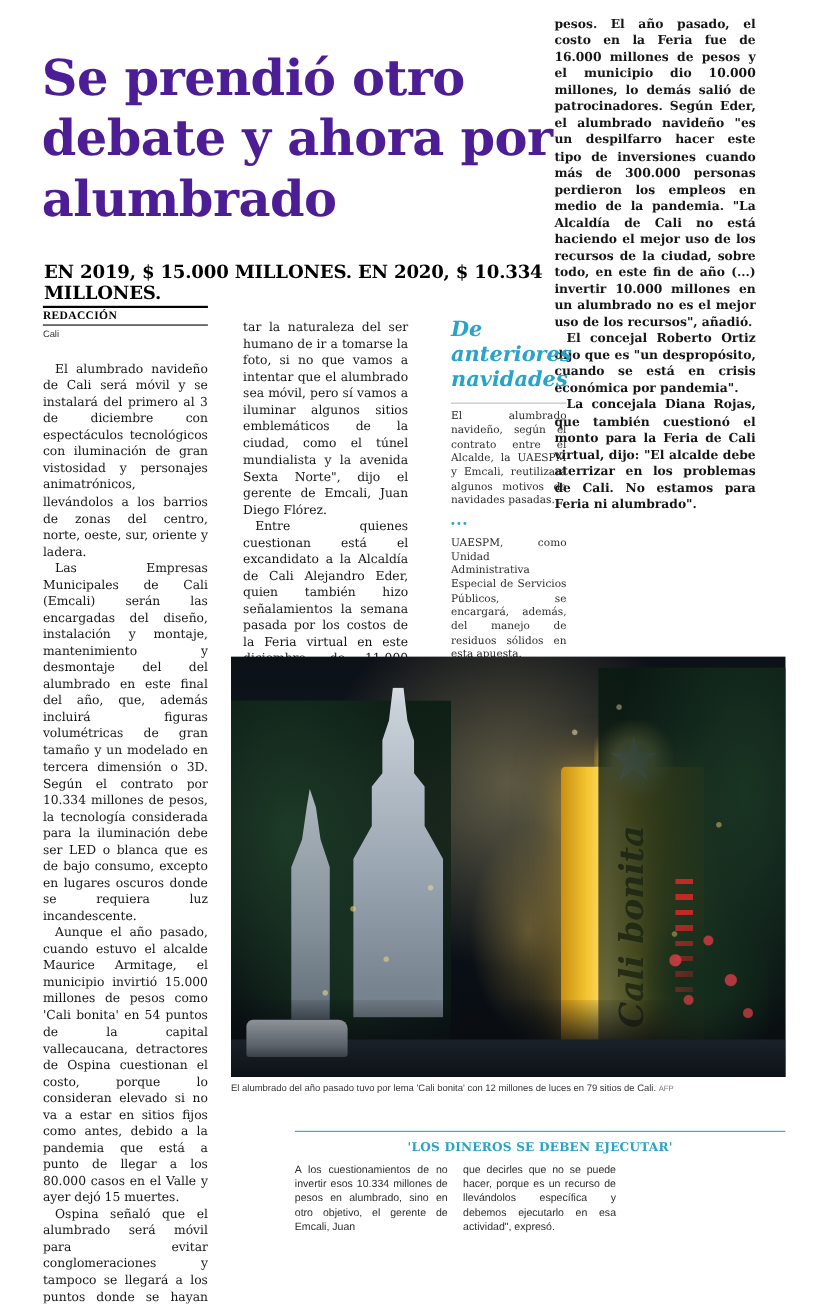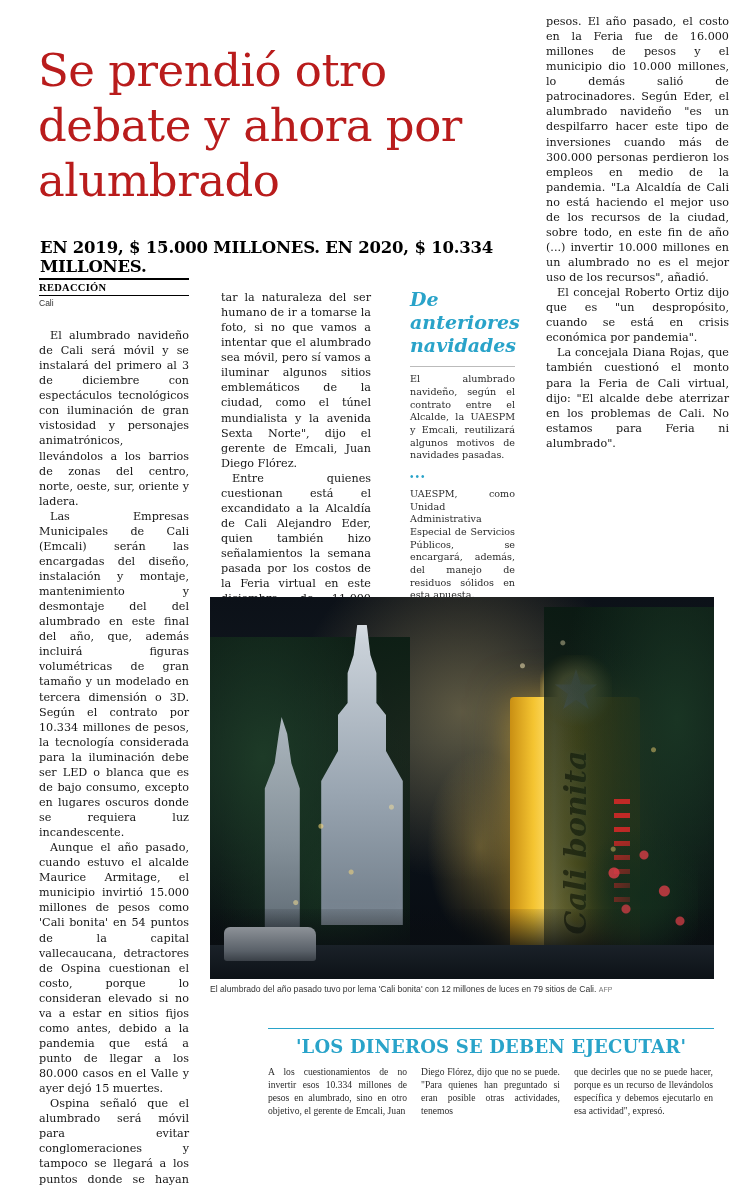--- a/index.html
+++ b/index.html
@@ -22,25 +22,25 @@
     height: 1185px;
   }
 
   
   .headline {
     position: absolute;
     left: 38px;
     top: 14px;
     width: 480px;
     font-family: "DejaVu Serif", serif;
-    font-weight: 400;
+    font-weight: 700;
     font-size: 45px;
     line-height: 1.22;
     letter-spacing: -0.5px;
-    color: #b91c1c;
+    color: #4c1d95;
   }
   .subhead {
     position: absolute;
     left: 40px;
     top: 238px;
     width: 520px;
     font-family: "DejaVu Serif", serif;
     font-weight: 600;
     font-size: 16.5px;
     letter-spacing: -0.2px;
@@ -92,21 +92,21 @@
   .col p {
     margin: 0;
     text-indent: 11px;
   }
   .col p.first {
     text-indent: 11px;
   }
 
   #col1 { left: 39px;  top: 328px; width: 150px; }
   #col2 { left: 221px; top: 290px; width: 150px; }
-  #col3 { left: 546px; top: 14px;  width: 183px; }
+  #col3 { left: 504px; top: 14px;  width: 183px; font-weight: bold; }
 
   
   .sidebar {
     position: absolute;
     left: 410px;
     top: 288px;
     width: 105px;
   }
   .sidebar-title {
     font-family: "DejaVu Serif", serif;
@@ -294,33 +294,33 @@
     top: 1028px;
     width: 446px;
   }
   .bottom-box-rule {
     border-top: 1px solid #29a3c9;
     margin-bottom: 7px;
   }
   .bottom-title {
     font-family: "DejaVu Serif", serif;
     font-weight: 700;
-    font-size: 18px;
+    font-size: 11px;
     color: #29a3c9;
     text-align: center;
     letter-spacing: 0.2px;
     margin-bottom: 9px;
   }
   .bottom-cols {
     display: flex;
     gap: 14px;
   }
   .bottom-cols .bcol {
     width: 139px;
-    font-family: Liberation Serif, serif;
+    font-family: Liberation Sans, sans-serif;
     font-size: 9.6px;
     line-height: 1.35;
     text-align: justify;
     color: #2b2b2b;
   }
   .bottom-cols .bcol p { margin: 0; }
 </style>
 </head>
 <body>
 
@@ -393,21 +393,18 @@
   </div>
 
   <div class="bottom-box">
     <div class="bottom-box-rule"></div>
     <div class="bottom-title">'LOS DINEROS SE DEBEN EJECUTAR'</div>
     <div class="bottom-cols">
       <div class="bcol">
         <p>A los cuestionamientos de no invertir esos 10.334 millones de pesos en alumbrado, sino en otro objetivo, el gerente de Emcali, Juan</p>
       </div>
       <div class="bcol">
-        <p>Diego Flórez, dijo que no se puede. "Para quienes han preguntado si eran posible otras actividades, tenemos</p>
-      </div>
-      <div class="bcol">
         <p>que decirles que no se puede hacer, porque es un recurso de llevándolos específica y debemos ejecutarlo en esa actividad", expresó.</p>
       </div>
     </div>
   </div>
 
 </div>
 
 </body></html>

